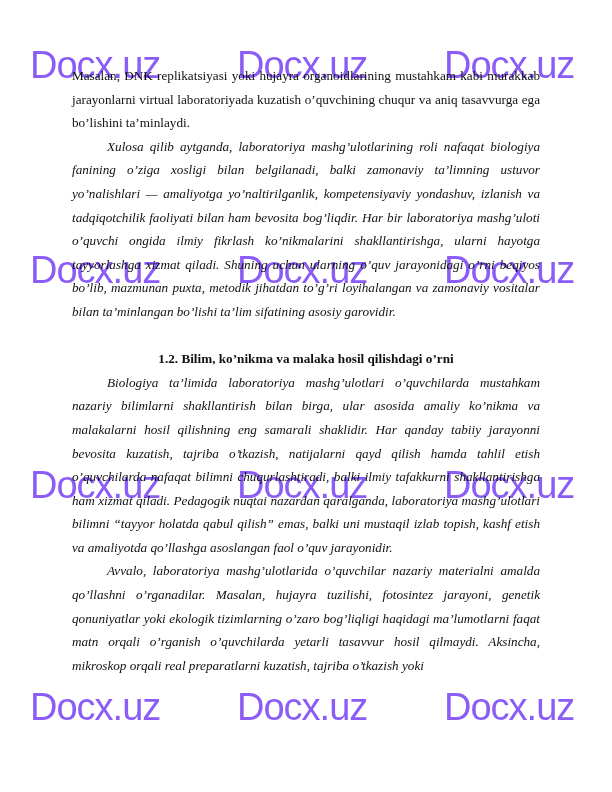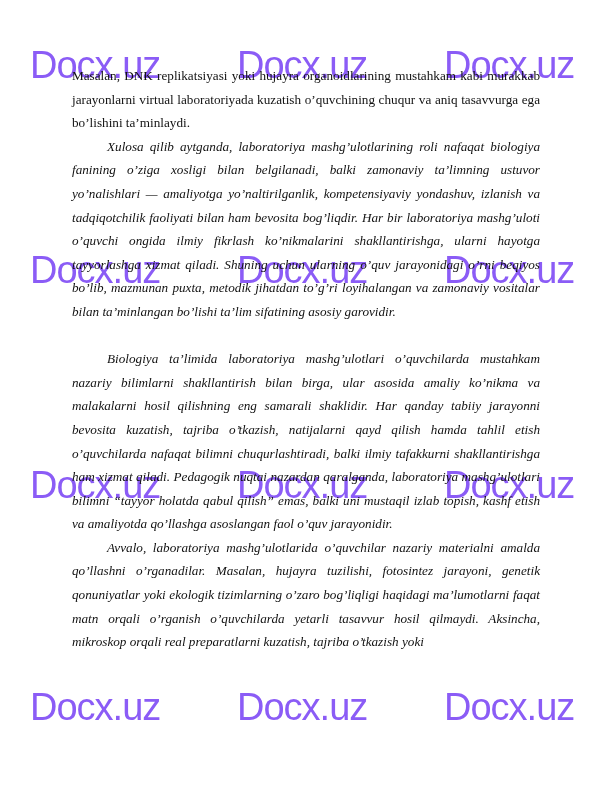--- a/index.html
+++ b/index.html
@@ -47,15 +47,16 @@
 <div class="wm-row" style="top:690px;">
   <span class="wm" style="left:30px;">Docx.uz</span>
   <span class="wm" style="left:237px;">Docx.uz</span>
   <span class="wm" style="left:444px;">Docx.uz</span>
 </div>
 
 <div class="page">
   <p class="para">Masalan, DNK replikatsiyasi yoki hujayra organoidlarining mustahkam kabi murakkab jarayonlarni virtual laboratoriyada kuzatish o’quvchining chuqur va aniq tasavvurga ega bo’lishini ta’minlaydi.</p>
   <p class="para indent">Xulosa qilib aytganda, laboratoriya mashg’ulotlarining roli nafaqat biologiya fanining o’ziga xosligi bilan belgilanadi, balki zamonaviy ta’limning ustuvor yo’nalishlari — amaliyotga yo’naltirilganlik, kompetensiyaviy yondashuv, izlanish va tadqiqotchilik faoliyati bilan ham bevosita bog’liqdir. Har bir laboratoriya mashg’uloti o’quvchi ongida ilmiy fikrlash ko’nikmalarini shakllantirishga, ularni hayotga tayyorlashga xizmat qiladi. Shuning uchun ularning o’quv jarayonidagi o’rni beqiyos bo’lib, mazmunan puxta, metodik jihatdan to’g’ri loyihalangan va zamonaviy vositalar bilan ta’minlangan bo’lishi ta’lim sifatining asosiy garovidir.</p>
   <div class="gap"></div>
+  <p class="heading">1.2. Bilim, ko’nikma va malaka hosil qilishdagi o’rni</p>
   <p class="para indent">Biologiya ta’limida laboratoriya mashg’ulotlari o’quvchilarda mustahkam nazariy bilimlarni shakllantirish bilan birga, ular asosida amaliy ko’nikma va malakalarni hosil qilishning eng samarali shaklidir. Har qanday tabiiy jarayonni bevosita kuzatish, tajriba o’tkazish, natijalarni qayd qilish hamda tahlil etish o’quvchilarda nafaqat bilimni chuqurlashtiradi, balki ilmiy tafakkurni shakllantirishga ham xizmat qiladi. Pedagogik nuqtai nazardan qaralganda, laboratoriya mashg’ulotlari bilimni “tayyor holatda qabul qilish” emas, balki uni mustaqil izlab topish, kashf etish va amaliyotda qo’llashga asoslangan faol o’quv jarayonidir.</p>
   <p class="para indent">Avvalo, laboratoriya mashg’ulotlarida o’quvchilar nazariy materialni amalda qo’llashni o’rganadilar. Masalan, hujayra tuzilishi, fotosintez jarayoni, genetik qonuniyatlar yoki ekologik tizimlarning o’zaro bog’liqligi haqidagi ma’lumotlarni faqat matn orqali o’rganish o’quvchilarda yetarli tasavvur hosil qilmaydi. Aksincha, mikroskop orqali real preparatlarni kuzatish, tajriba o’tkazish yoki</p>
 </div>
 
 </body></html>

